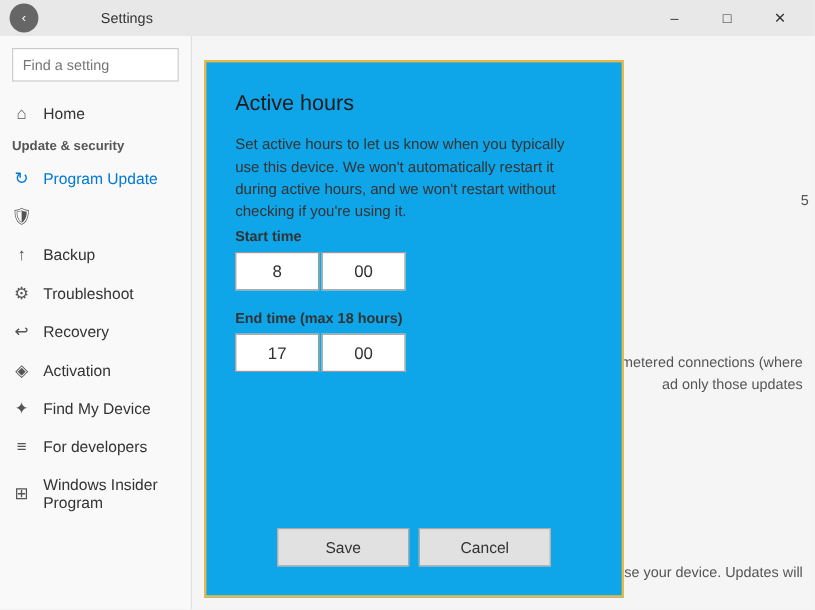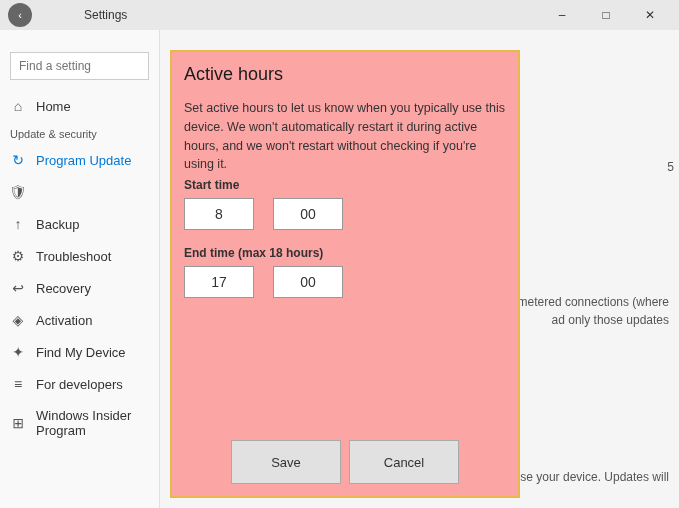--- a/index.html
+++ b/index.html
@@ -69,37 +69,37 @@
     
     .sidebar {
       width: 160px;
       background: #f9f9f9;
       flex-shrink: 0;
       padding-top: 10px;
       overflow-y: auto;
       border-right: 1px solid #e0e0e0;
     }
     .sidebar-search {
-      margin: 12px 10px 10px 10px;
+      margin: 0 10px 10px 10px;
     }
     .sidebar-search input {
       width: 100%;
       height: 28px;
       border: 1px solid #ccc;
       padding: 4px 8px;
       font-size: 12px;
       color: #666;
       background: white;
       outline: none;
     }
     .sidebar-section-label {
       font-size: 11px;
       color: #555;
       padding: 6px 10px 4px 10px;
-      font-weight: 400;
+      font-weight: 700;
     }
     .sidebar-item {
       display: flex;
       align-items: center;
       padding: 8px 10px;
       cursor: pointer;
       color: #333;
       font-size: 13px;
       gap: 10px;
     }
@@ -126,23 +126,23 @@
       position: relative;
       overflow: hidden;
     }
 
     
     .modal {
       position: absolute;
       top: 20px;
       left: 10px;
       width: 350px;
-      background: #fca5a5;
+      background: #0ea5e9;
       border: 2px solid #e8b84b;
-      padding: 12px;
+      padding: 24px;
       z-index: 10;
       bottom: 10px;
       display: flex;
       flex-direction: column;
     }
     .modal-title {
       font-size: 18px;
       font-weight: 300;
       color: #1a1a1a;
       margin-bottom: 14px;
@@ -176,32 +176,31 @@
       outline: none;
       cursor: pointer;
     }
     .time-hour {
       width: 70px;
       height: 32px;
     }
     .time-minute {
       width: 70px;
       height: 32px;
-      margin-left: 17px;
     }
     .modal-footer {
       display: flex;
       gap: 8px;
       justify-content: center;
       margin-top: auto;
       padding-top: 16px;
     }
     .modal-btn {
       width: 110px;
-      height: 44px;
+      height: 32px;
       border: 1px solid #aaa;
       background: #e1e1e1;
       font-size: 13px;
       color: #333;
       cursor: pointer;
       font-family: 'Segoe UI', sans-serif;
     }
 
     
     .bg-snippet {

